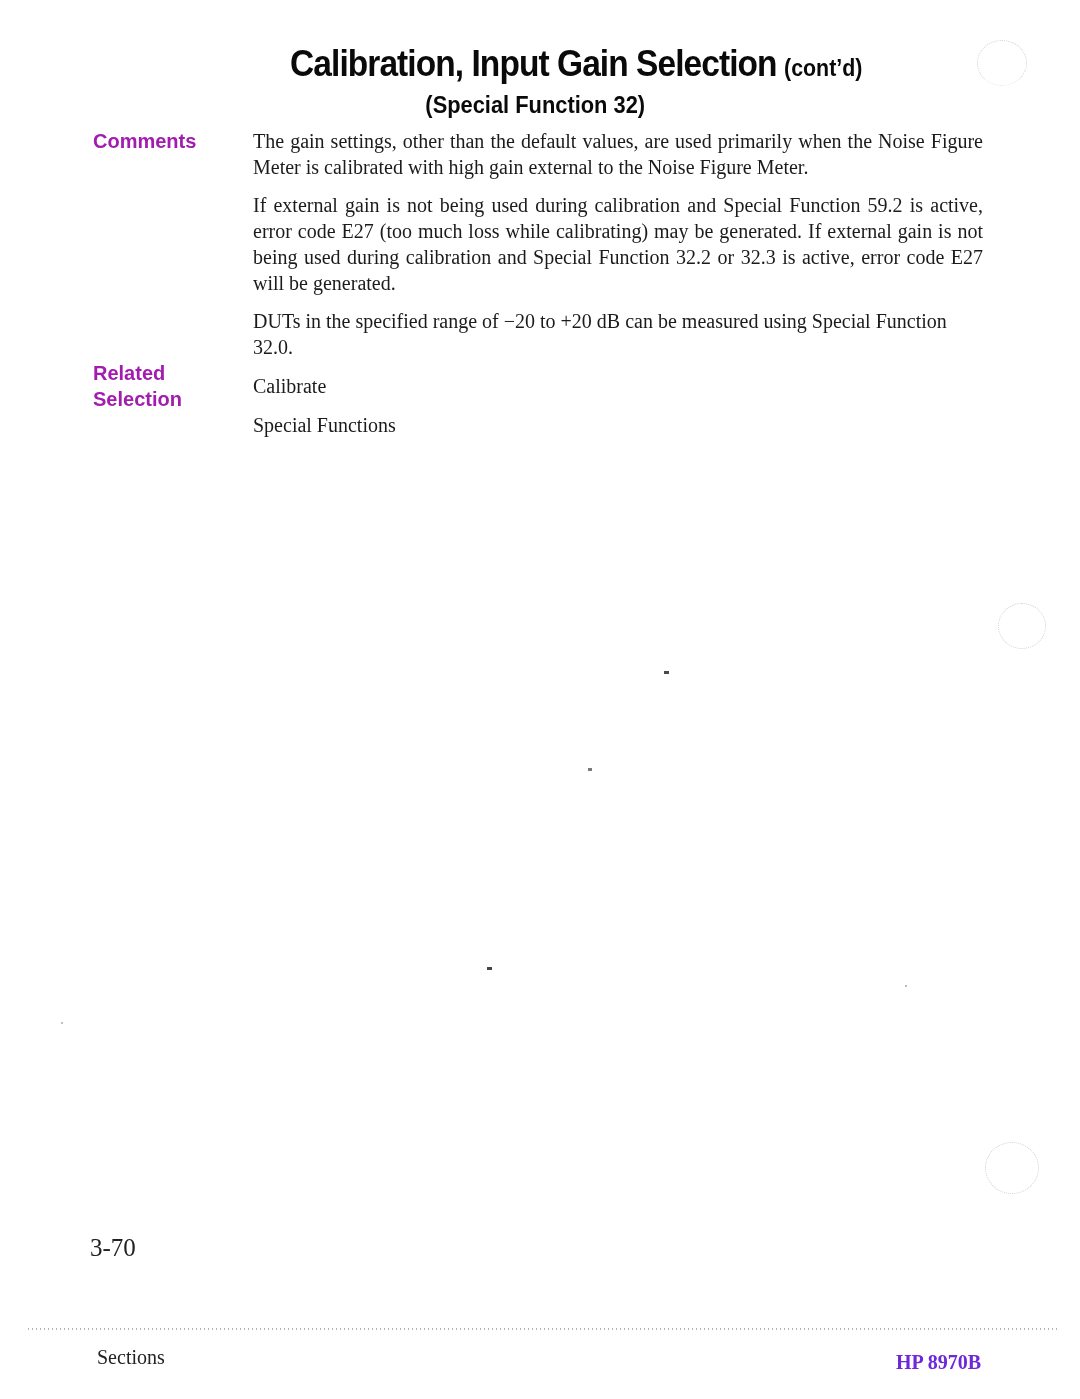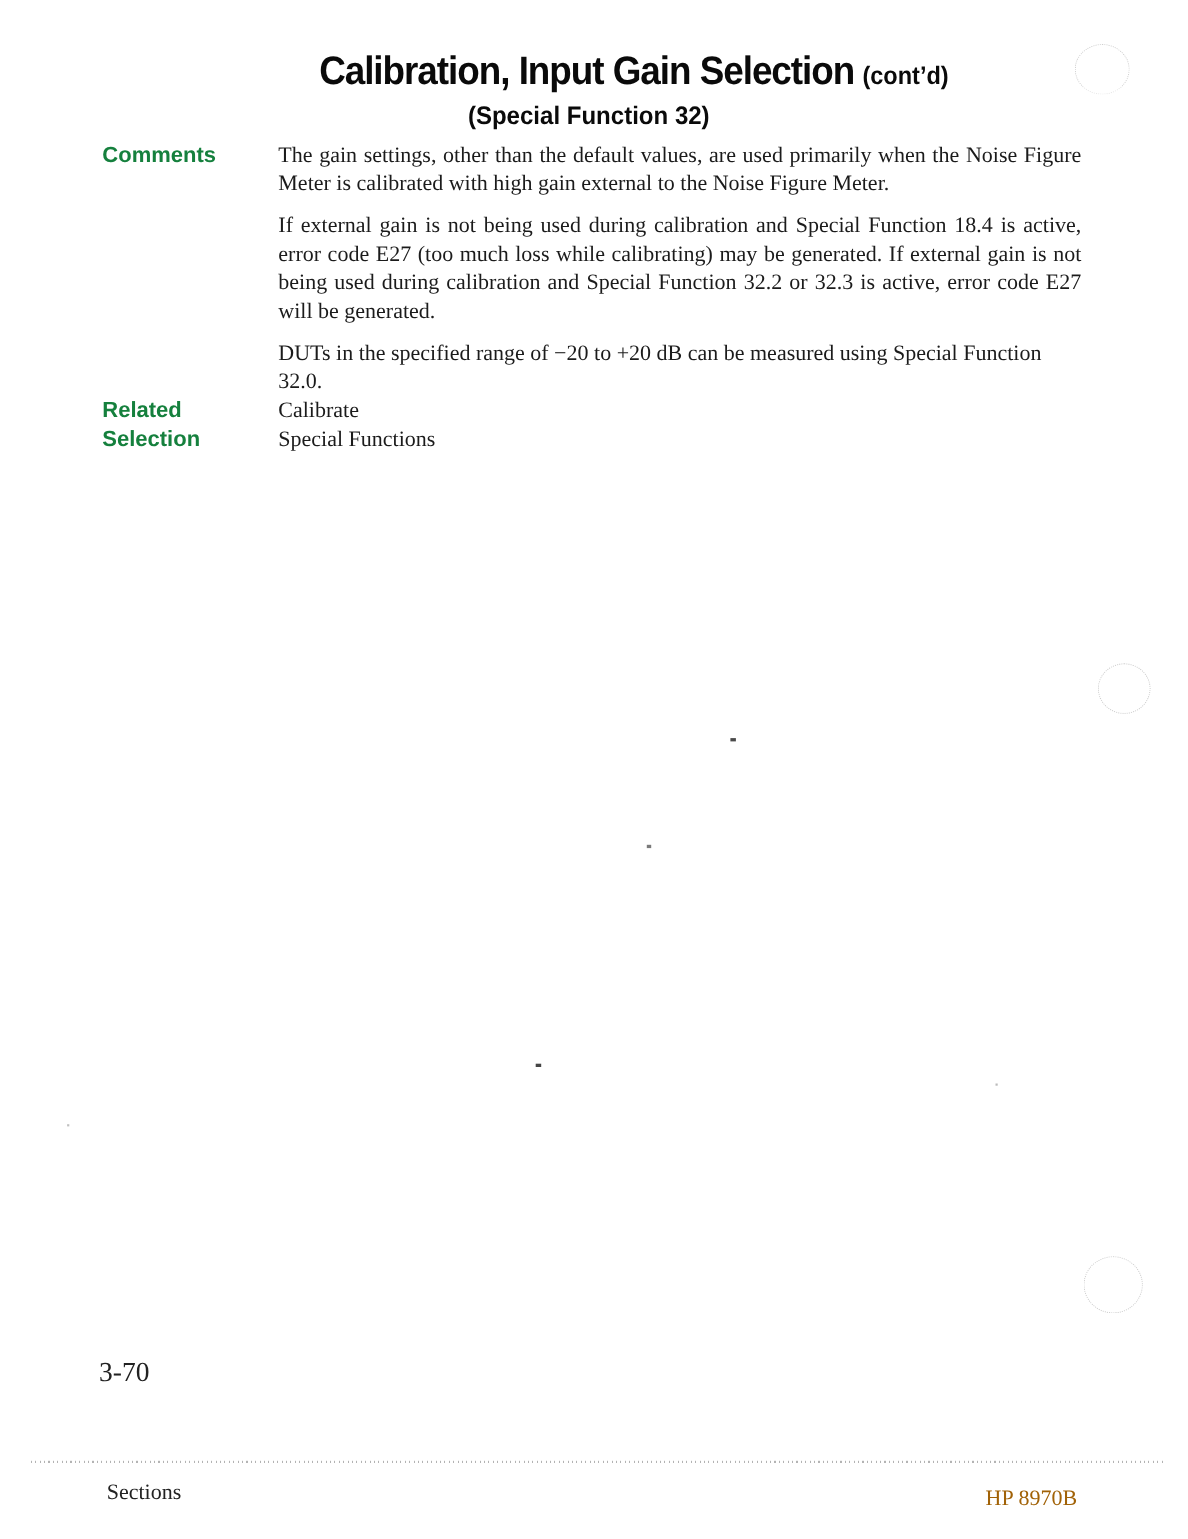--- a/index.html
+++ b/index.html
@@ -57,38 +57,38 @@
   .section-related  { top: 360px; }
   .side-label {
     position: absolute;
     left: 0;
     top: 0;
     width: 150px;
     font-family: "Liberation Sans", sans-serif;
     font-weight: bold;
     font-size: 20px;
     line-height: 26px;
-    color: #15803d;
+    color: #a21caf;
   }
   .section-body {
     position: absolute;
     left: 160px;
     top: 0;
     width: 730px;
     font-size: 20px;
     line-height: 26px;
     color: #1b1b1b;
   }
   .section-body p {
     margin: 0 0 12px 0;
     text-align: justify;
     font-family: Liberation Serif, serif;
   }
   .section-body p.no-justify { text-align: left; }
-  .related-item { line-height: 26px; }
+  .related-item { line-height: 26px; margin-top: 13px; }
 
   
   .page-number {
     position: absolute;
     left: 90px;
     top: 1234px;
     font-size: 25px;
     color: #222;
   }
   .dotted-rule {
@@ -105,21 +105,22 @@
     left: 97px;
     top: 1346px;
     font-size: 20px;
     color: #222;
   }
   .footer-right {
     position: absolute;
     left: 896px;
     top: 1351px;
     font-size: 20px;
-    color: #a16207;
+    color: #6d28d9;
+    font-weight: bold;
   }
 
   
   .artifact-circle {
     position: absolute;
     border: 1px dotted #cfcfcf;
     border-radius: 50%;
   }
   .artifact-circle.c1 { left: 977px; top: 40px;   width: 48px; height: 44px; border-bottom-color: #e7e7e7; }
   .artifact-circle.c2 { left: 998px; top: 603px;  width: 46px; height: 44px; }
@@ -140,21 +141,21 @@
     <div class="title-line">
       <span>Calibration, Input Gain Selection</span><span class="title-suffix">(cont’d)</span>
     </div>
     <div class="subtitle">(Special Function 32)</div>
   </div>
 
   <div class="section section-comments">
     <div class="side-label">Comments</div>
     <div class="section-body">
       <p>The gain settings, other than the default values, are used primarily when the Noise Figure Meter is calibrated with high gain external to the Noise Figure Meter.</p>
-      <p>If external gain is not being used during calibration and Special Function 18.4 is active, error code E27 (too much loss while calibrating) may be generated. If external gain is not being used during calibration and Special Function 32.2 or 32.3 is active, error code E27 will be generated.</p>
+      <p>If external gain is not being used during calibration and Special Function 59.2 is active, error code E27 (too much loss while calibrating) may be generated. If external gain is not being used during calibration and Special Function 32.2 or 32.3 is active, error code E27 will be generated.</p>
       <p class="no-justify">DUTs in the specified range of −20 to +20 dB can be measured using Special Function 32.0.</p>
     </div>
   </div>
 
   <div class="section section-related">
     <div class="side-label">
       <div>Related</div>
       <div>Selection</div>
     </div>
     <div class="section-body">

